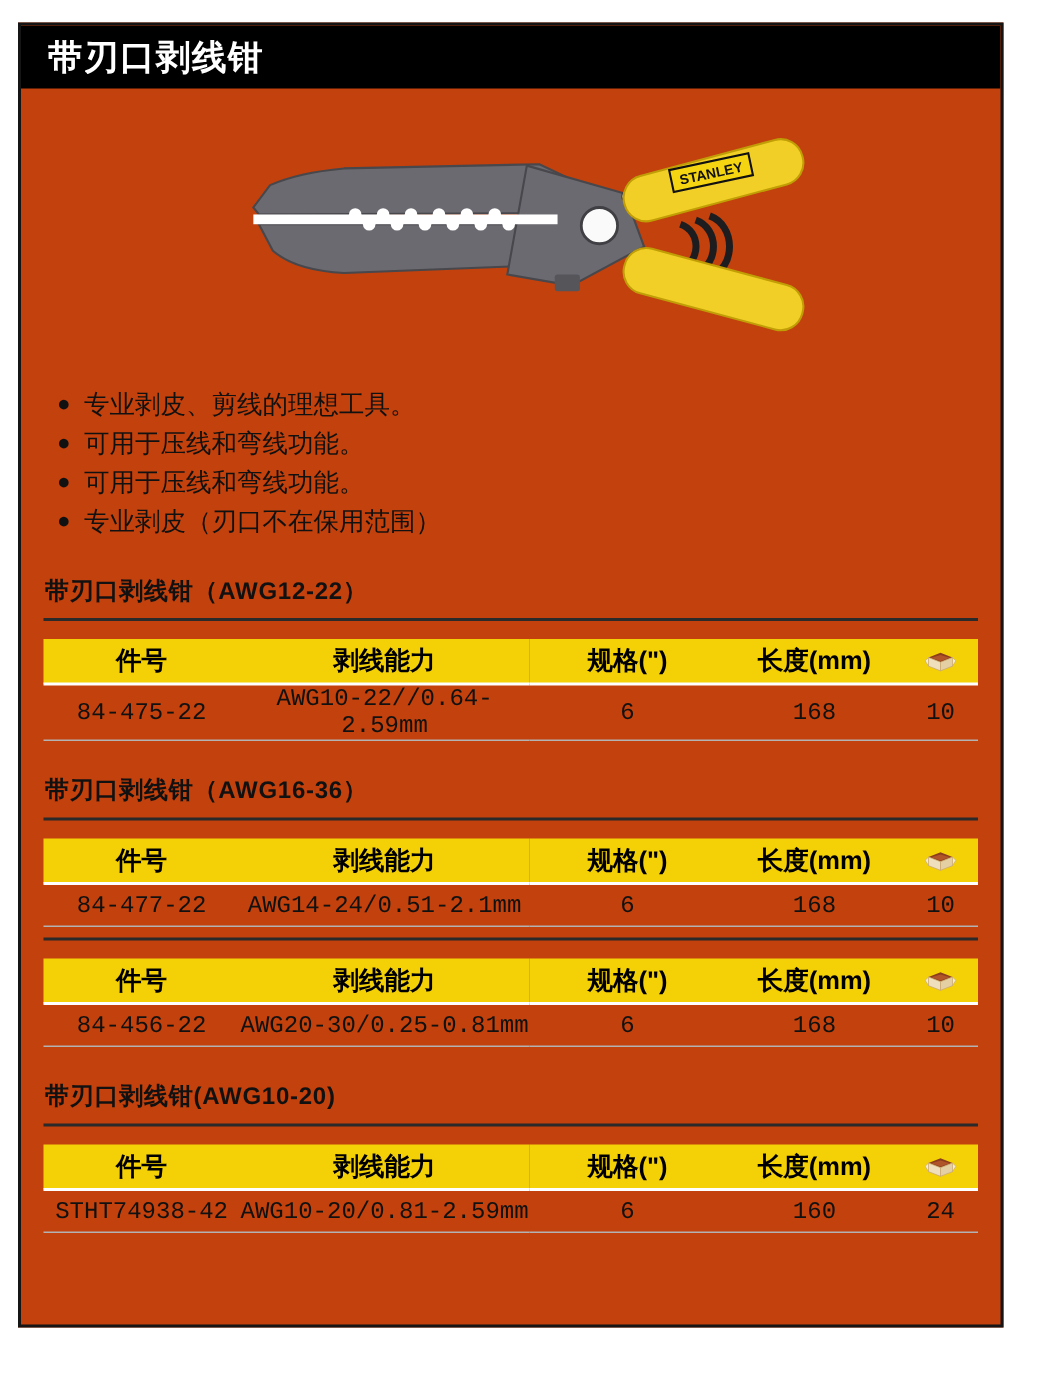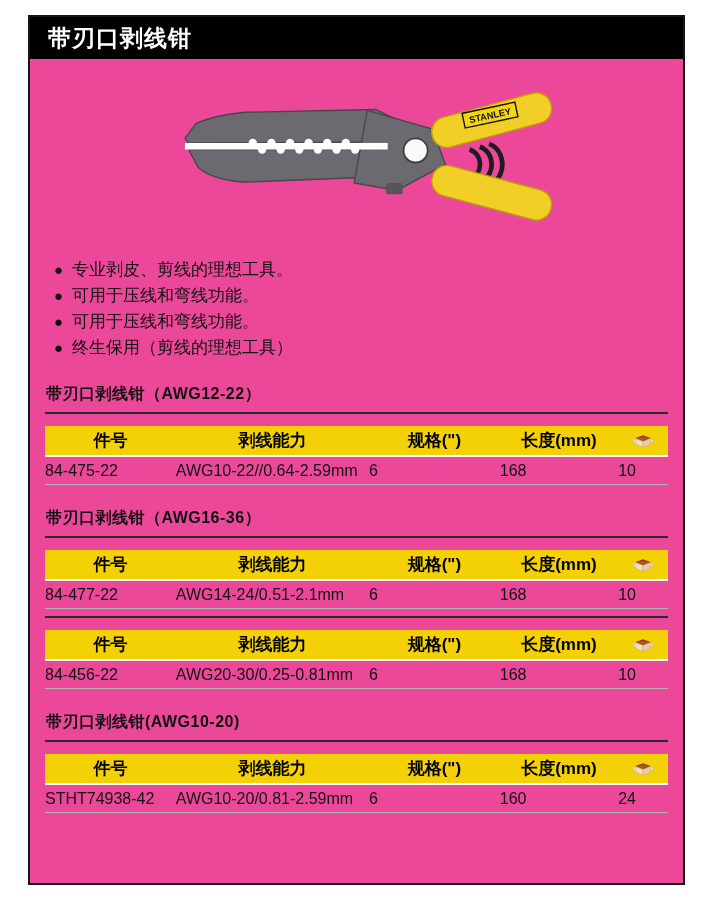--- a/index.html
+++ b/index.html
@@ -1,22 +1,22 @@
 <!DOCTYPE html>
 <html><head>
 <meta charset="utf-8">
 <style>
   html,body{margin:0;padding:0;}
   body{
     width:701px;height:918px;background:#ffffff;position:relative;
     font-family:"Liberation Sans","DejaVu Sans",sans-serif;color:#111;
   }
   .sheet{
-    position:absolute;left:28px;top:15px;width:657px;height:870px;
-    border:2px solid #151515;background:#ec4899;box-sizing:border-box;overflow:hidden;
+    position:absolute;left:12px;top:15px;width:657px;height:870px;
+    border:2px solid #151515;background:#c2410c;box-sizing:border-box;overflow:hidden;
   }
   .titlebar{
     background:#000;height:42px;display:flex;align-items:center;padding-left:18px;
   }
   .titlebar .page-title{
     color:#fff;font-size:23px;font-weight:bold;letter-spacing:1px;margin:0;
   }
   .figure{text-align:center;margin-top:12px;height:176px;}
   .features{list-style:none;margin:10px 0 0 24px;padding:0;}
   .features li{display:flex;align-items:center;gap:9px;font-size:17px;line-height:26px;}
@@ -24,22 +24,23 @@
   .section h2{font-size:16px;font-weight:bold;margin:23px 16px 0;letter-spacing:0.5px;}
   .rule{border-bottom:2px solid #2a2a2a;margin:7px 15px 0;}
   table.spec{
     width:calc(100% - 30px);margin:12px 15px 0;border-collapse:collapse;table-layout:fixed;
   }
   table.spec thead th{
     background:#F4D106;height:29px;font-size:17px;font-weight:bold;color:#000;
     text-align:center;padding:0;border-bottom:2px solid #fff;margin-left:16px;
   }
   table.spec tbody td{
-    height:27px;font-size:16px;text-align:left;padding:0;
+    height:27px;font-size:16px;text-align:center;padding:0;
     border-bottom:1px solid #b3b3b3;
+    font-family:Liberation Mono, monospace;
   }
   .carton{vertical-align:middle;}
 </style>
 </head>
 <body>
 
 <div class="sheet">
 
   <div class="titlebar">
     <h1 class="page-title">带刃口剥线钳</h1>
@@ -104,21 +105,21 @@
     <li>
       <span class="bullet">●</span>
       <span>可用于压线和弯线功能。</span>
     </li>
     <li>
       <span class="bullet">●</span>
       <span>可用于压线和弯线功能。</span>
     </li>
     <li>
       <span class="bullet">●</span>
-      <span>终生保用（剪线的理想工具）</span>
+      <span>专业剥皮（刃口不在保用范围）</span>
     </li>
   </ul>
 
   <div id="sections">
   <div class="section">
     <h2>带刃口剥线钳（AWG12-22）</h2>
     <div class="rule"></div>
     <table class="spec">
       <colgroup>
         <col style="width:21%">

